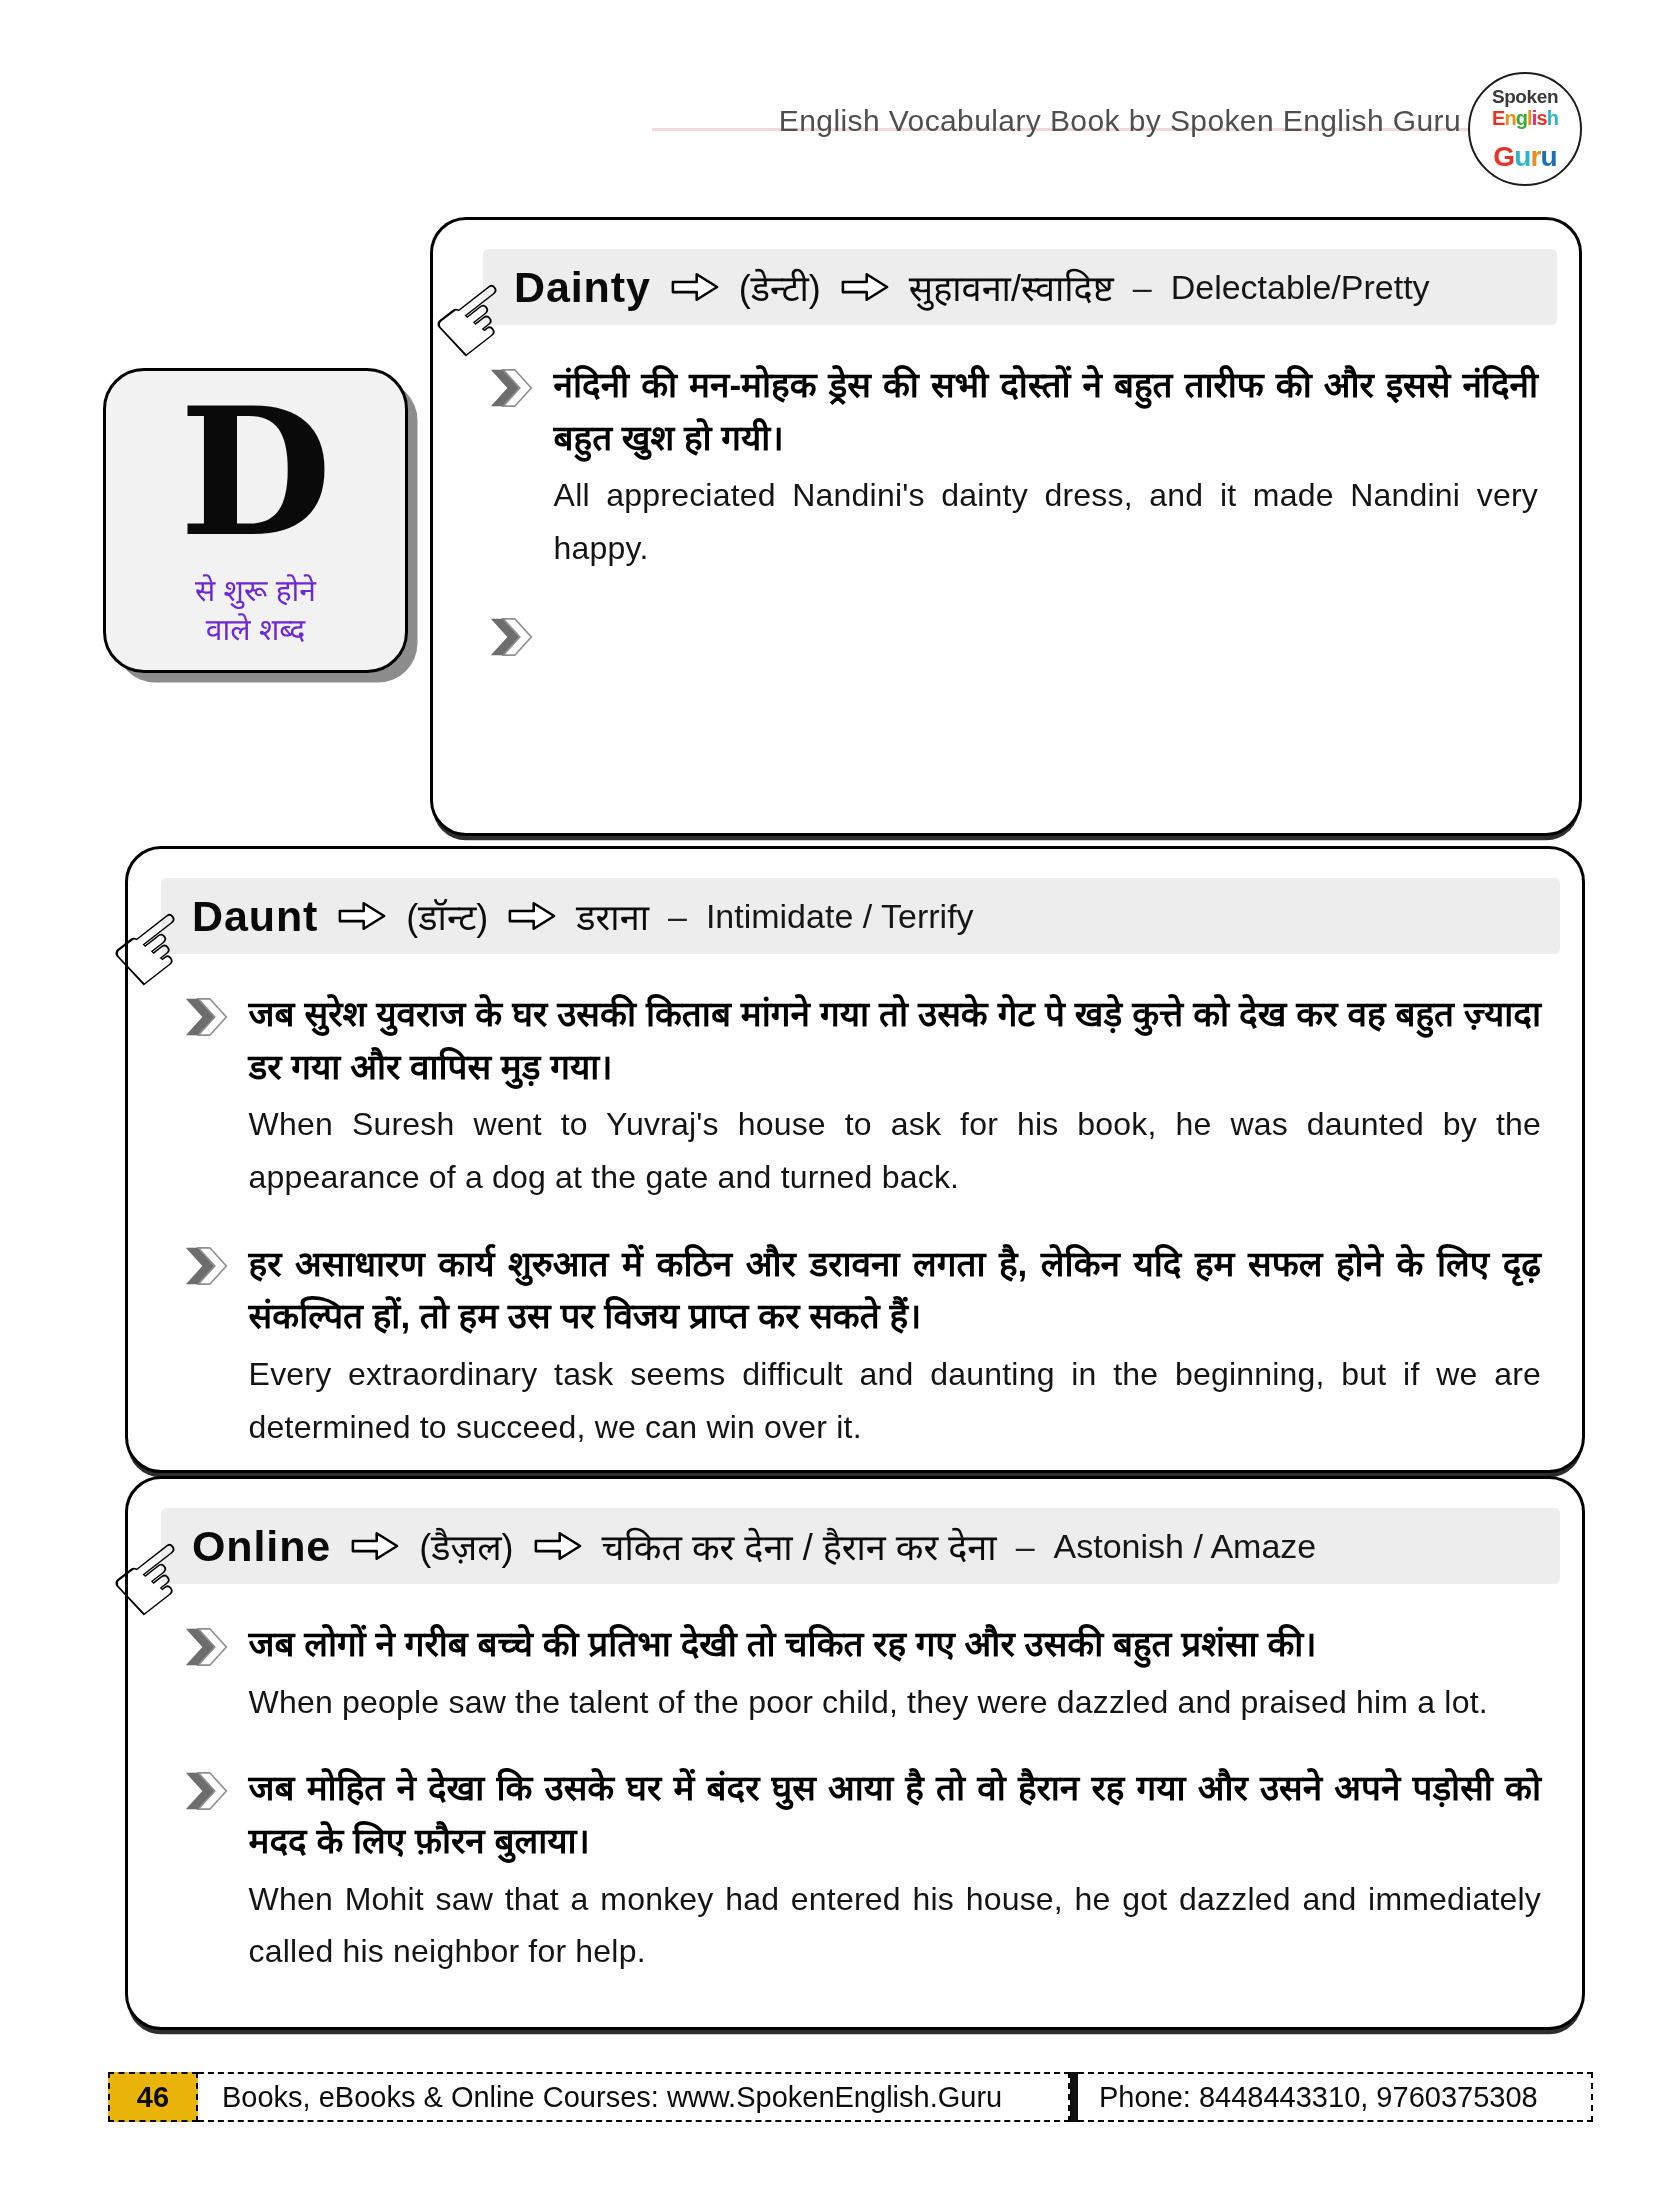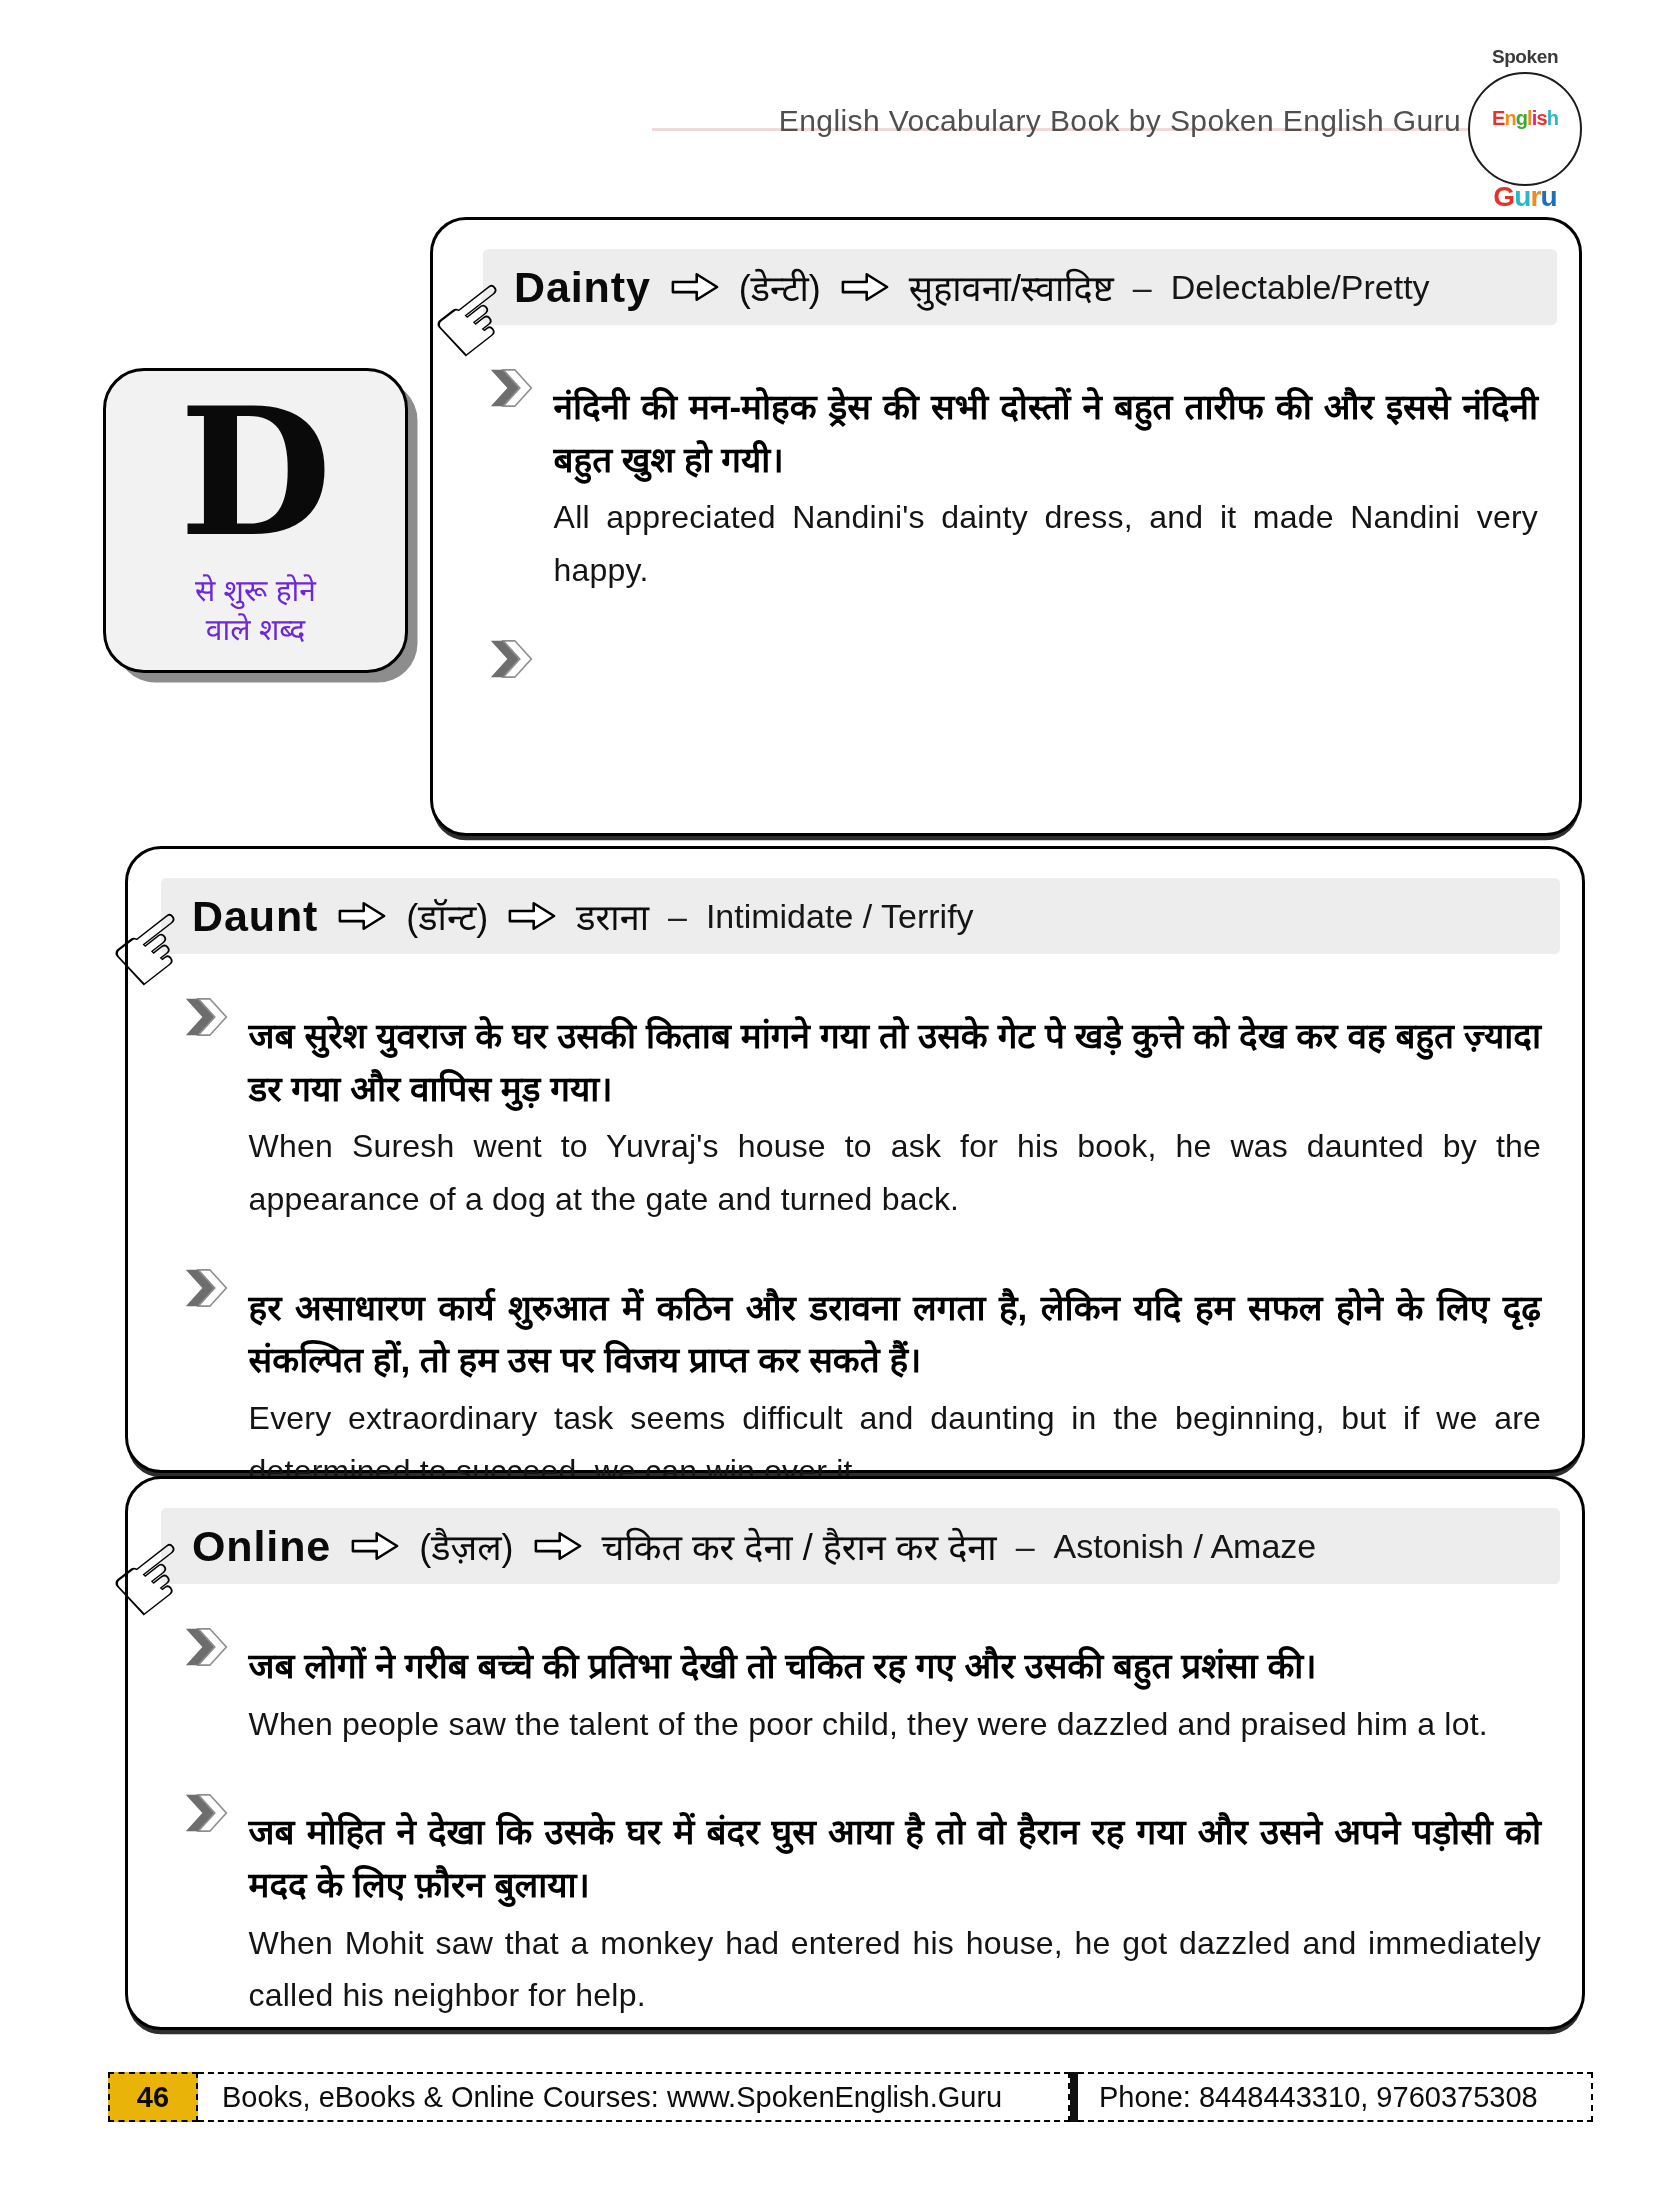--- a/index.html
+++ b/index.html
@@ -11,21 +11,21 @@
   .header-title{
     position:absolute;top:104px;right:213px;font-size:30px;color:#4f4f4f;
     letter-spacing:0.4px;
   }
   .header-rule{
     position:absolute;left:652px;top:128px;width:819px;height:2.6px;background:#f0d9d9;
   }
   .logo{
     position:absolute;left:1468px;top:72px;width:110px;height:110px;border-radius:50%;
     border:2.6px solid #1c1c1c;background:#fff;display:flex;flex-direction:column;
-    align-items:center;justify-content:center;z-index:5;line-height:1;gap:40px;
+    align-items:center;justify-content:center;z-index:5;line-height:1;
   }
   .logo-spoken{font-size:19px;font-weight:700;color:#3a3a3a;letter-spacing:-0.4px;}
   .logo-english{font-size:20px;font-weight:700;letter-spacing:-0.9px;margin-top:1.7px;}
   .logo-guru{font-size:28px;font-weight:700;letter-spacing:-0.9px;margin-top:15px;}
   
   .card{
     position:absolute;background:#fff;border:3.4px solid #000;border-radius:36px;
     box-shadow:0 6.9px 0 -2.6px #2e2e2e;
   }
   #card-dainty{left:430px;top:217px;width:1146px;height:613px;}
@@ -44,21 +44,21 @@
   .head-word{font-size:43px;font-weight:800;letter-spacing:0.9px;color:#0a0a0a;white-space:nowrap;}
   .arrow-icon{flex-shrink:0;display:flex;}
   .arrow-icon svg{width:50px;height:34px;}
   .head-pron,.head-mean-hi{font-size:36px;color:#0c0c0c;white-space:nowrap;font-family:sans-serif;}
   .head-sep{font-size:34px;color:#222;}
   .head-mean-en{font-size:34px;color:#161616;white-space:nowrap;}
   
   .example{display:flex;gap:20.6px;padding:0 41px 0 57px;margin-top:34px;}
   .bullet{flex-shrink:0;margin-top:8.6px;}
   .bullet svg{width:43px;height:40px;}
-  .ex-texts{flex:1;margin-top:22px;}
+  .ex-texts{flex:1;}
   .ex-hi{
     margin:0;font-size:35px;font-weight:700;line-height:1.5;text-align:justify;
     color:#000;font-family:sans-serif;
   }
   .ex-en{
     margin:5.2px 0 0 0;font-size:32px;font-weight:400;line-height:1.65;
     text-align:justify;color:#141414;letter-spacing:0.2px;
   }
   
   #letter-box{

